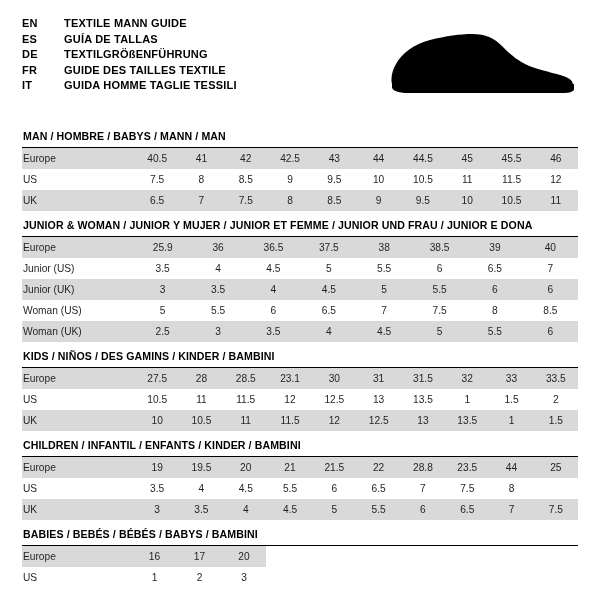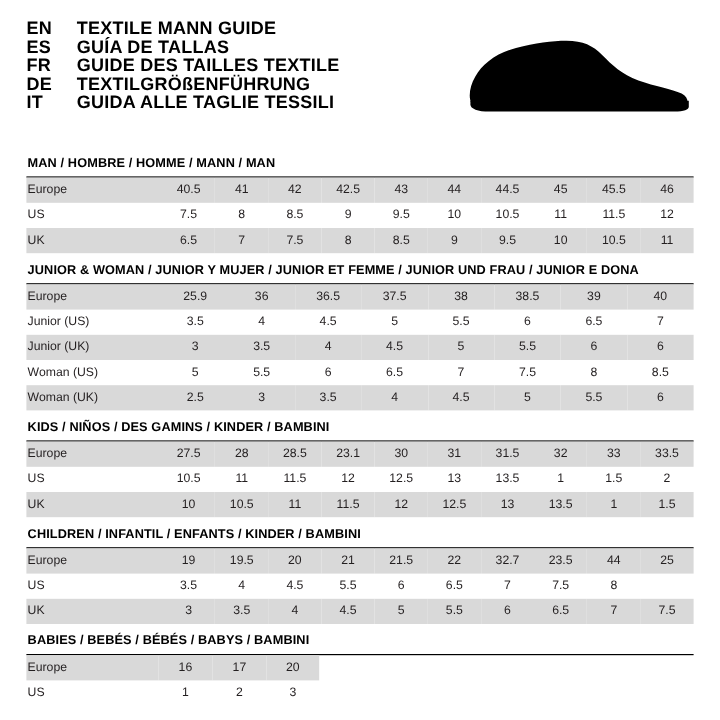--- a/index.html
+++ b/index.html
@@ -30,21 +30,21 @@
   }
   .lang-block {
     display: table;
     border-collapse: collapse;
   }
   .lang-row {
     display: table-row;
   }
   .lang-code, .lang-text {
     display: table-cell;
-    font-size: 15px;
+    font-size: 11px;
     line-height: 15.6px;
     font-weight: bold;
     letter-spacing: 0.2px;
     white-space: nowrap;
   }
   .lang-code {
     width: 36px;
     padding-right: 6px;
   }
   .category-line {
@@ -117,49 +117,49 @@
     <div class="lang-block">
       <div class="lang-row">
         <span class="lang-code">EN</span>
         <span class="lang-text">TEXTILE MANN GUIDE</span>
       </div>
       <div class="lang-row">
         <span class="lang-code">ES</span>
         <span class="lang-text">GUÍA DE TALLAS</span>
       </div>
       <div class="lang-row">
+        <span class="lang-code">DE</span>
+        <span class="lang-text">TEXTILGRÖßENFÜHRUNG</span>
+      </div>
+      <div class="lang-row">
         <span class="lang-code">FR</span>
         <span class="lang-text">GUIDE DES TAILLES TEXTILE</span>
       </div>
       <div class="lang-row">
-        <span class="lang-code">DE</span>
-        <span class="lang-text">TEXTILGRÖßENFÜHRUNG</span>
-      </div>
-      <div class="lang-row">
         <span class="lang-code">IT</span>
-        <span class="lang-text">GUIDA ALLE TAGLIE TESSILI</span>
+        <span class="lang-text">GUIDA HOMME TAGLIE TESSILI</span>
       </div>
     </div>
 
 
     <div class="shoe-icon">
       <svg viewBox="0 0 186 80" width="186" height="80" aria-hidden="true">
         <path fill="#000000" d="M6 44 C12 33 24 24 40 20 C56 16 70 14 82 14 C96 14 104 18 112 26
           C120 34 128 42 142 47 C156 52 170 54 178 58 C183 60.5 184 65 182 68
           C180 71 174 72 166 72 L24 72 C14 72 6 70 3 66 C0 61.5 1.5 51.5 6 44 Z"></path>
         <path fill="#ffffff" d="M44 24 C58 20 72 19 82 19 C92 19 99 22 106 29 L98 33 C92 27 84 24 74 24 Z" opacity="0"></path>
         <path fill="#000000" d="M2 64 L184 64 L184 69 C184 71.5 180 73 172 73 L18 73 C8 73 2 70.5 2 67 Z"></path>
       </svg>
     </div>
   </div>
 
   <div class="tables">
 
     <div class="section">
-      <div class="section-title">MAN / HOMBRE / HOMME / MANN / MAN</div>
+      <div class="section-title">MAN / HOMBRE / BABYS / MANN / MAN</div>
       <table class="size full">
         <tbody>
           <tr class="shaded">
             <td class="rowlabel">Europe</td>
             <td>40.5</td>
             <td>41</td>
             <td>42</td>
             <td>42.5</td>
             <td>43</td>
             <td>44</td>
@@ -313,21 +313,21 @@
       <table class="size full">
         <tbody>
           <tr class="shaded">
             <td class="rowlabel">Europe</td>
             <td>19</td>
             <td>19.5</td>
             <td>20</td>
             <td>21</td>
             <td>21.5</td>
             <td>22</td>
-            <td>32.7</td>
+            <td>28.8</td>
             <td>23.5</td>
             <td>44</td>
             <td>25</td>
           </tr>
           <tr>
             <td class="rowlabel">US</td>
             <td>3.5</td>
             <td>4</td>
             <td>4.5</td>
             <td>5.5</td>

